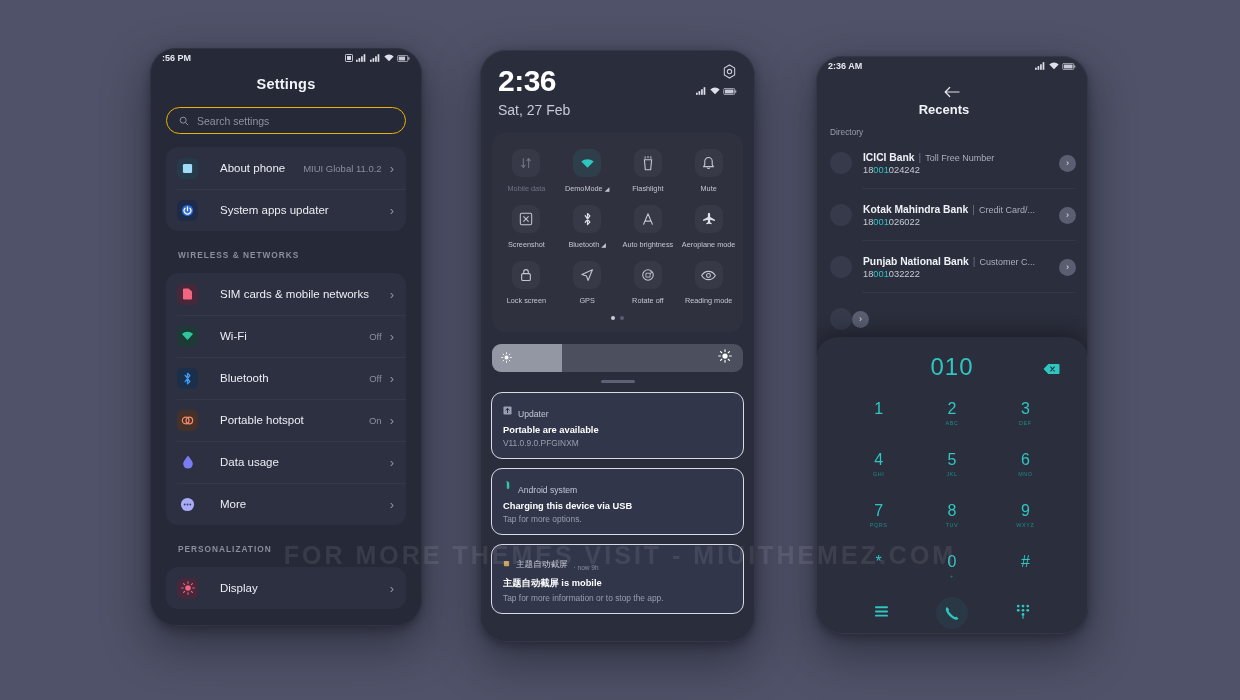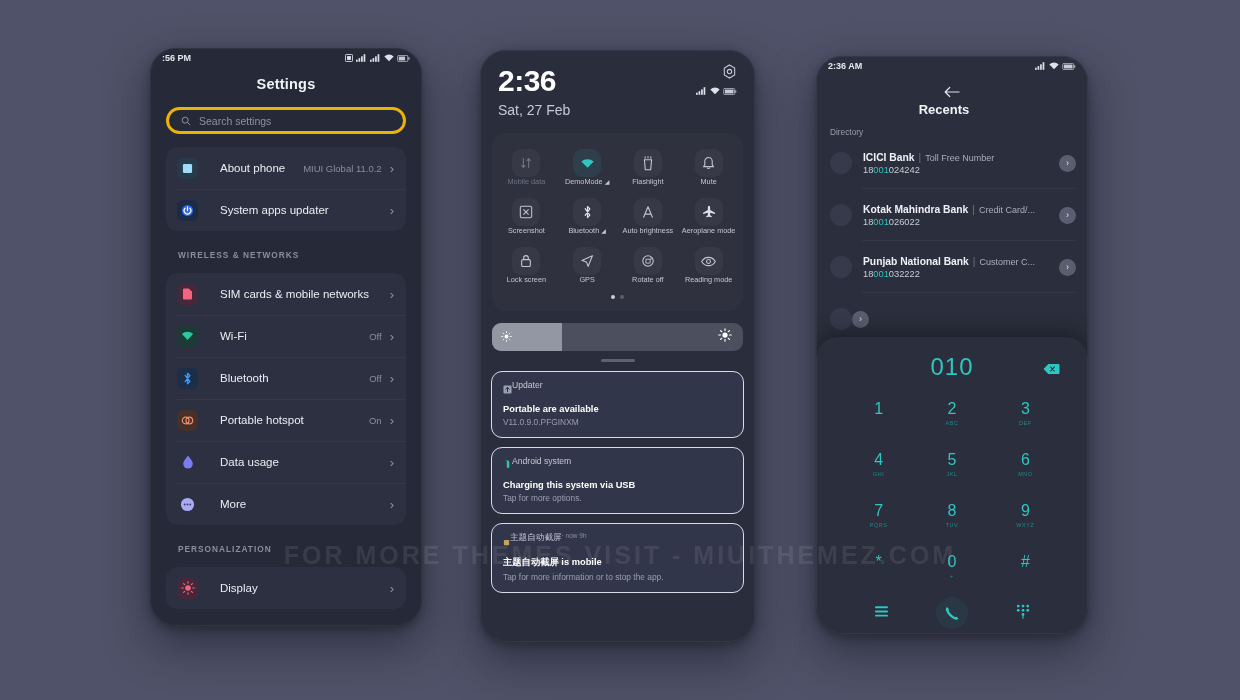--- a/index.html
+++ b/index.html
@@ -43,21 +43,21 @@
   }
   .sb-icons { display:flex; align-items:center; gap:3px; }
   .sb-icons svg { display:block; }
 
   
   #phone1 .s1-title {
     text-align:center; color:#f2f3f7; font-size:14.5px; font-weight:bold;
     margin-top:8px; letter-spacing:0.2px;
   }
   .search-box {
-    margin:15px 16px 0 16px; height:27px; border:3px solid #eab308;
+    margin:15px 16px 0 16px; height:27px; border:1px solid #eab308;
     border-radius:14px; display:flex; align-items:center; padding:0 12px; gap:8px;
   }
   .search-box .ph { color:#8d91a3; font-size:10.5px; }
   .card {
     margin:13px 16px 0 16px; background:#2c3040; border-radius:12px;
     overflow:hidden;
   }
   .row {
     height:42px; display:flex; align-items:center; padding:0 12px 0 11px;
     position:relative;
@@ -86,38 +86,38 @@
   .qs-panel {
     margin:15px 12px 0 12px; background:rgba(255,255,255,0.022);
     border-radius:14px; padding:8px 4px 12px 4px;
   }
   .qs-grid { display:grid; grid-template-columns:repeat(4,1fr); }
   .qs-tile { display:flex; flex-direction:column; align-items:center; padding:8px 0 4px 0; }
   .qs-ico {
     width:28px; height:28px; border-radius:9px; background:rgba(255,255,255,0.045);
     display:flex; align-items:center; justify-content:center;
   }
-  .qs-lbl { font-size:7.3px; color:#c3c6d2; margin-top:0; text-align:center; white-space:nowrap; }
+  .qs-lbl { font-size:7.3px; color:#c3c6d2; margin-top:7px; text-align:center; white-space:nowrap; }
   .qs-lbl.dim { color:#6e7284; }
   .qs-dots { display:flex; justify-content:center; gap:5px; margin-top:7px; }
   .qs-dots i { width:4px; height:4px; border-radius:50%; background:#5a5e72; display:block; }
   .qs-dots i.on { background:#c9ccd8; }
   .bright {
     margin:12px 12px 0 12px; height:28px; border-radius:9px;
     background:#4b4f5e; display:flex; align-items:center; overflow:hidden; position:relative;
   }
   .bright .fill { position:absolute; left:0; top:0; bottom:0; width:28%; background:#9396a3; }
   .bright .i1 { position:relative; margin-left:9px; }
   .bright .i2 { position:absolute; right:11px; }
   .grabber { width:34px; height:3px; border-radius:2px; background:#5d6174; margin:8px auto 0 auto; }
   .notif {
     margin:9px 11px 0 11px; background:#32364a; border-radius:11px; padding:8px 11px 10px 11px;
     border:1.3px solid #d9dbe4;
   }
-  .notif .nhead { display:flex; align-items:flex-start; }
+  .notif .nhead { display:flex; align-items:flex-end; gap:6px; }
   .notif .napp { font-size:8.6px; color:#c5c8d4; }
   .notif .nsub { font-size:6.5px; color:#8a8e9f; }
   .notif .ntitle { font-size:9.3px; color:#ffffff; font-weight:bold; margin-top:6px; }
   .notif .nbody { font-size:8.4px; color:#9a9eae; margin-top:3px; }
 
   
   #phone3 .d-head { display:flex; align-items:center; padding:8px 14px 0 14px;flex-direction:column; }
   #phone3 .d-title { flex:1; text-align:center; color:#f2f3f7; font-size:13px; font-weight:bold; margin-left:-16px; }
   #phone3 .d-dir { color:#9a9eae; font-size:8.3px; margin:10px 0 0 14px; }
   .crow { height:52px; display:flex; align-items:center; padding:0 12px 0 14px; position:relative; }
@@ -530,21 +530,21 @@
       <div class="nbody">V11.0.9.0.PFGINXM</div>
     </div>
 
     <div class="notif">
       <div class="nhead">
         <span><svg width="9" height="10" viewBox="0 0 10 11">
               <path d="M3 1 a2.4 2.4 0 0 1 4 1.8 v4.6 a1.4 1.4 0 0 1-2.8 0 V1 Z" fill="#2ec6a0"></path>
             </svg></span>
         <span class="napp">Android system</span>
       </div>
-      <div class="ntitle">Charging this system via USB</div>
+      <div class="ntitle">Charging this device via USB</div>
       <div class="nbody">Tap for more options.</div>
     </div>
 
     <div class="notif">
       <div class="nhead">
         <span><svg width="7" height="7" viewBox="0 0 8 8">
               <rect x="1" y="1" width="6" height="6" rx="1" fill="#c8a25a"></rect>
             </svg></span>
         <span class="napp">主题自动截屏</span>
         <span class="nsub">· now 9h</span>

